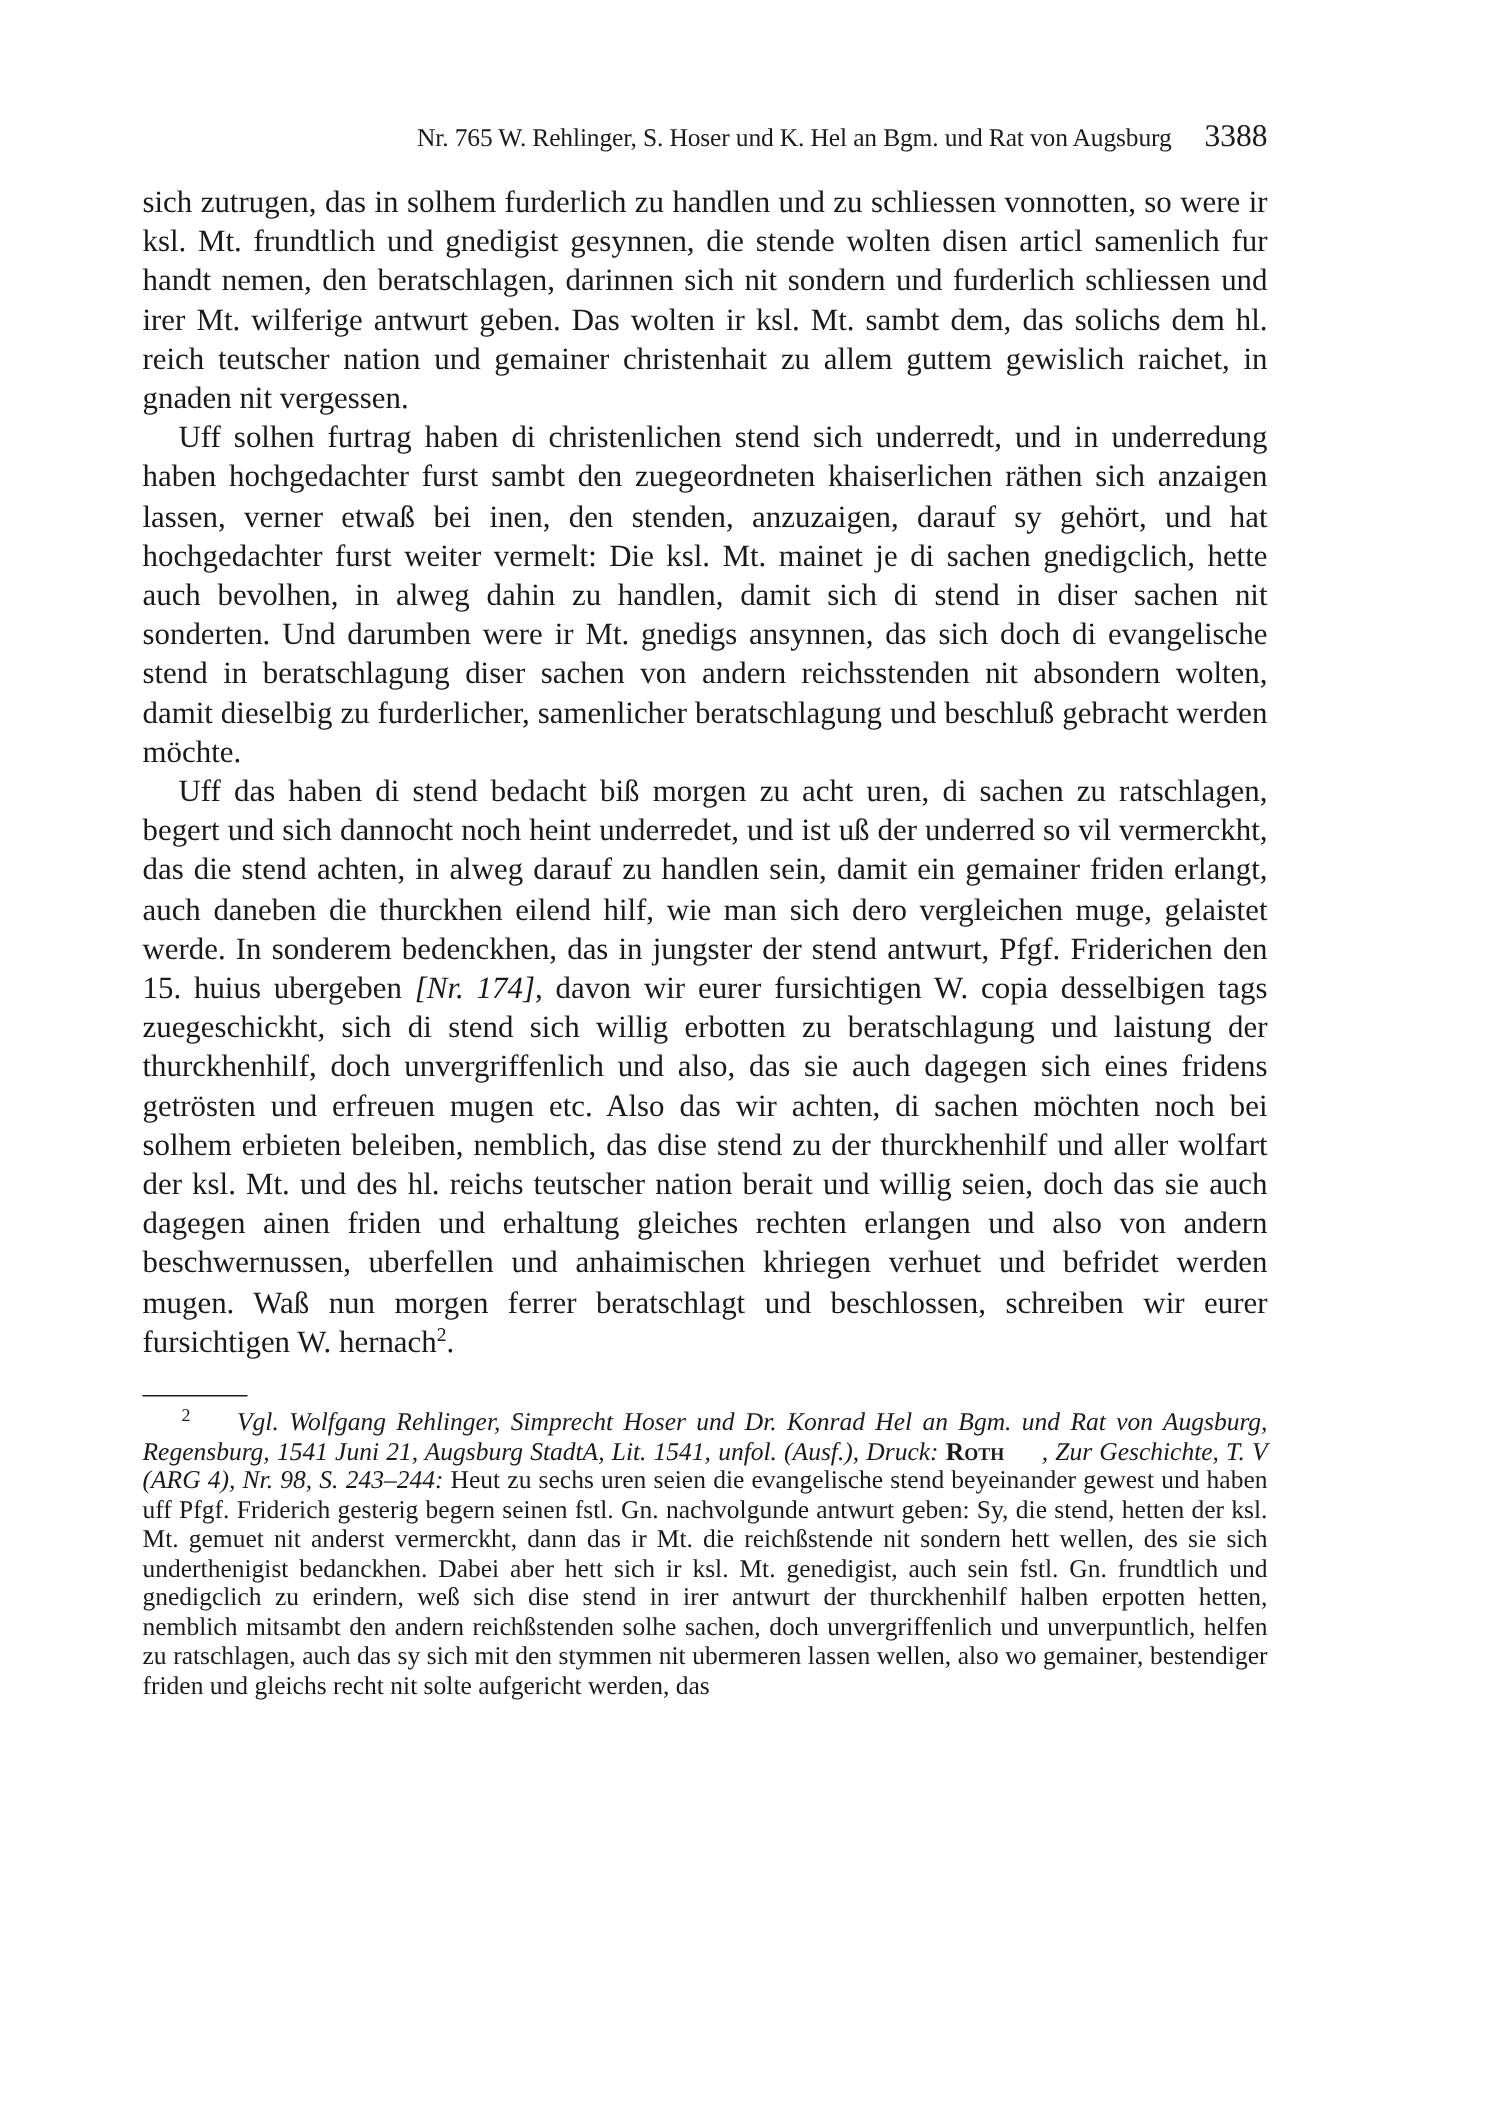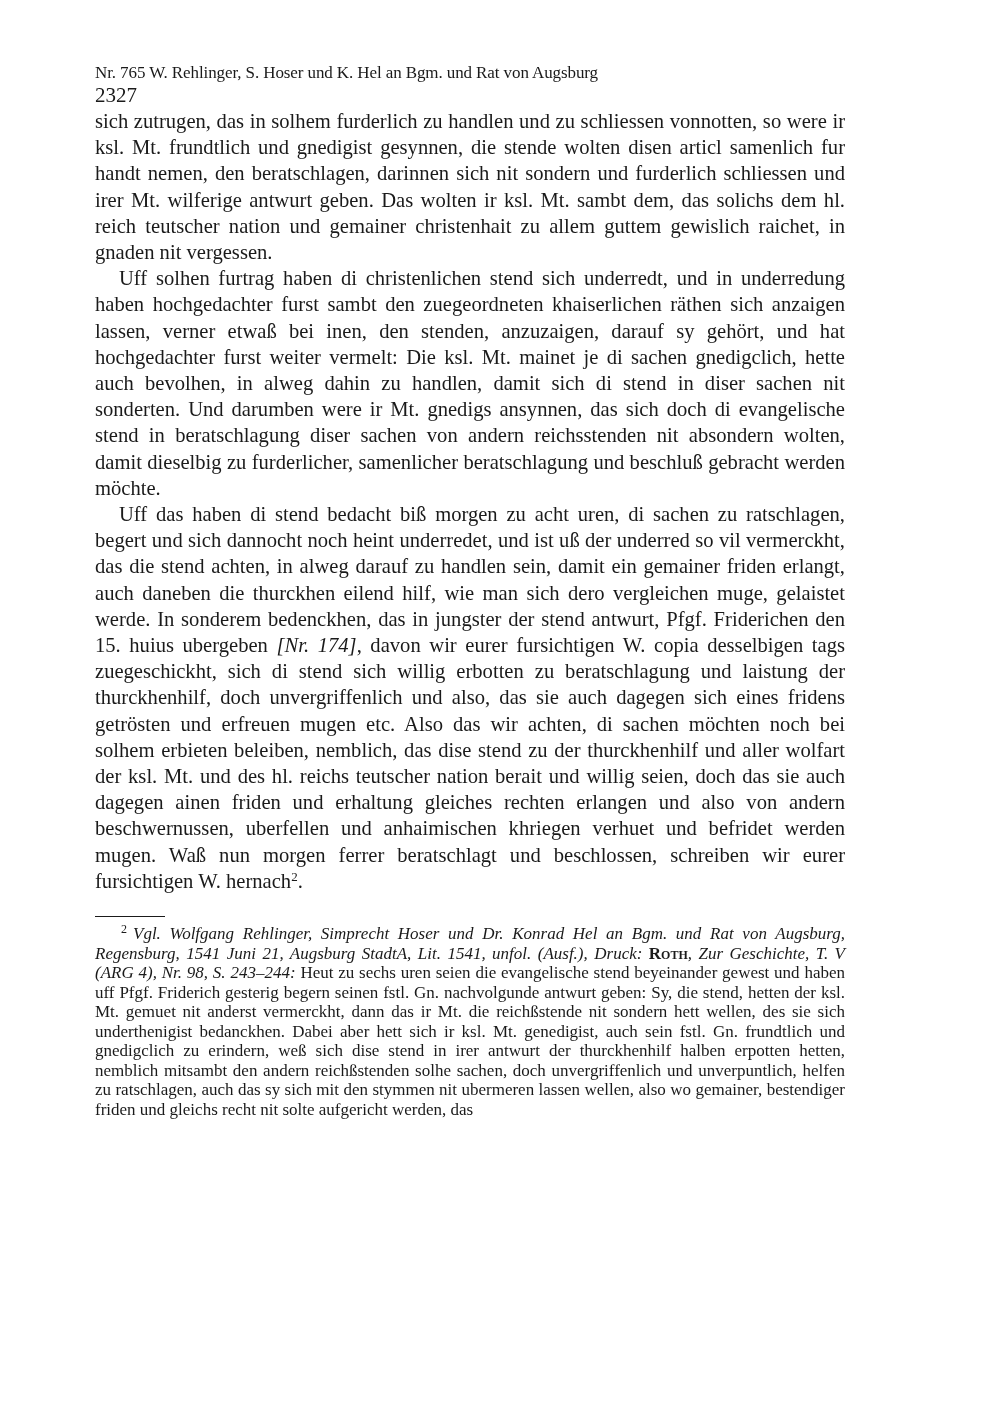--- a/index.html
+++ b/index.html
@@ -1,38 +1,38 @@
 <!DOCTYPE html>
 <html><head>
 <meta charset="utf-8">
 <style>
   html, body { margin: 0; padding: 0; background: #ffffff; }
   body { width: 1004px; height: 1418px; position: relative; overflow: hidden; color: #1a1a1a; }
   .page { position: absolute; left: 95px; top: 78px; width: 750px; font-family: "Liberation Serif", "DejaVu Serif", serif; }
-  .running-head { display: flex; justify-content: flex-end; align-items: baseline; font-size: 17px; height: 30px; flex-direction: column; }
+  .running-head { display: flex; justify-content: flex-end; align-items: baseline; font-size: 17px; height: 30px; }
   .running-head .title { margin-right: 22px; letter-spacing: -0.1px; }
   .running-head .pageno { font-size: 21px; }
-  .body-text { font-size: 20.6px; line-height: 26.2px; text-align: justify; }
+  .body-text { margin-top: 14px; font-size: 20.6px; line-height: 26.2px; text-align: justify; }
   .body-text p { margin: 0; }
   .body-text p.indent { text-indent: 24px; font-family: Liberation Serif, serif; }
   .body-text .ital { font-style: italic; }
   sup { font-size: 13px; line-height: 0; vertical-align: 7px; }
   .fn-rule { margin-top: 22px; width: 70px; height: 0; border-top: 1px solid #1a1a1a; }
   .footnote { margin-top: 7px; font-size: 17px; line-height: 19.5px; text-align: justify; text-indent: 26px; }
   .footnote .fnnum { font-size: 12px; vertical-align: 6px; line-height: 0; margin-right: 6px; }
-  .footnote .ital { font-style: italic; }
+  .footnote .ital { font-style: italic; margin-left: 25px; }
   .footnote .sc { font-variant: small-caps; font-weight: bold; }
 </style>
 </head>
 <body>
 
 <div class="page">
   <div class="running-head">
     <span class="title">Nr. 765 W. Rehlinger, S. Hoser und K. Hel an Bgm. und Rat von Augsburg</span>
-    <span class="pageno">2327</span>
+    <span class="pageno">3388</span>
   </div>
 
   <div class="body-text">
     <p>sich zutrugen, das in solhem furderlich zu handlen und zu schliessen vonnotten, so were ir ksl. Mt. frundtlich und gnedigist gesynnen, die stende wolten disen articl samenlich fur handt nemen, den beratschlagen, darinnen sich nit sondern und furderlich schliessen und irer Mt. wilferige antwurt geben. Das wolten ir ksl. Mt. sambt dem, das solichs dem hl. reich teutscher nation und gemainer christenhait zu allem guttem gewislich raichet, in gnaden nit vergessen.</p>
     <p class="indent">Uff solhen furtrag haben di christenlichen stend sich underredt, und in underredung haben hochgedachter furst sambt den zuegeordneten khaiserlichen räthen sich anzaigen lassen, verner etwaß bei inen, den stenden, anzuzaigen, darauf sy gehört, und hat hochgedachter furst weiter vermelt: Die ksl. Mt. mainet je di sachen gnedigclich, hette auch bevolhen, in alweg dahin zu handlen, damit sich di stend in diser sachen nit sonderten. Und darumben were ir Mt. gnedigs ansynnen, das sich doch di evangelische stend in beratschlagung diser sachen von andern reichsstenden nit absondern wolten, damit dieselbig zu furderlicher, samenlicher beratschlagung und beschluß gebracht werden möchte.</p>
     <p class="indent"><span>Uff das haben di stend bedacht biß morgen zu acht uren, di sachen zu ratschlagen, begert und sich dannocht noch heint underredet, und ist uß der underred so vil vermerckht, das die stend achten, in alweg darauf zu handlen sein, damit ein gemainer friden erlangt, auch daneben die thurckhen eilend hilf, wie man sich dero vergleichen muge, gelaistet werde. In sonderem bedenckhen, das in jungster der stend antwurt, Pfgf. Friderichen den 15. huius ubergeben </span><span class="ital">[Nr. 174]</span><span>, davon wir eurer fursichtigen W. copia desselbigen tags zuegeschickht, sich di stend sich willig erbotten zu beratschlagung und laistung der thurckhenhilf, doch unvergriffenlich und also, das sie auch dagegen sich eines fridens getrösten und erfreuen mugen etc. Also das wir achten, di sachen möchten noch bei solhem erbieten beleiben, nemblich, das dise stend zu der thurckhenhilf und aller wolfart der ksl. Mt. und des hl. reichs teutscher nation berait und willig seien, doch das sie auch dagegen ainen friden und erhaltung gleiches rechten erlangen und also von andern beschwernussen, uberfellen und anhaimischen khriegen verhuet und befridet werden mugen. Waß nun morgen ferrer beratschlagt und beschlossen, schreiben wir eurer fursichtigen W. hernach</span><sup>2</sup><span>.</span></p>
   </div>
 
   <div class="fn-rule"></div>
 

